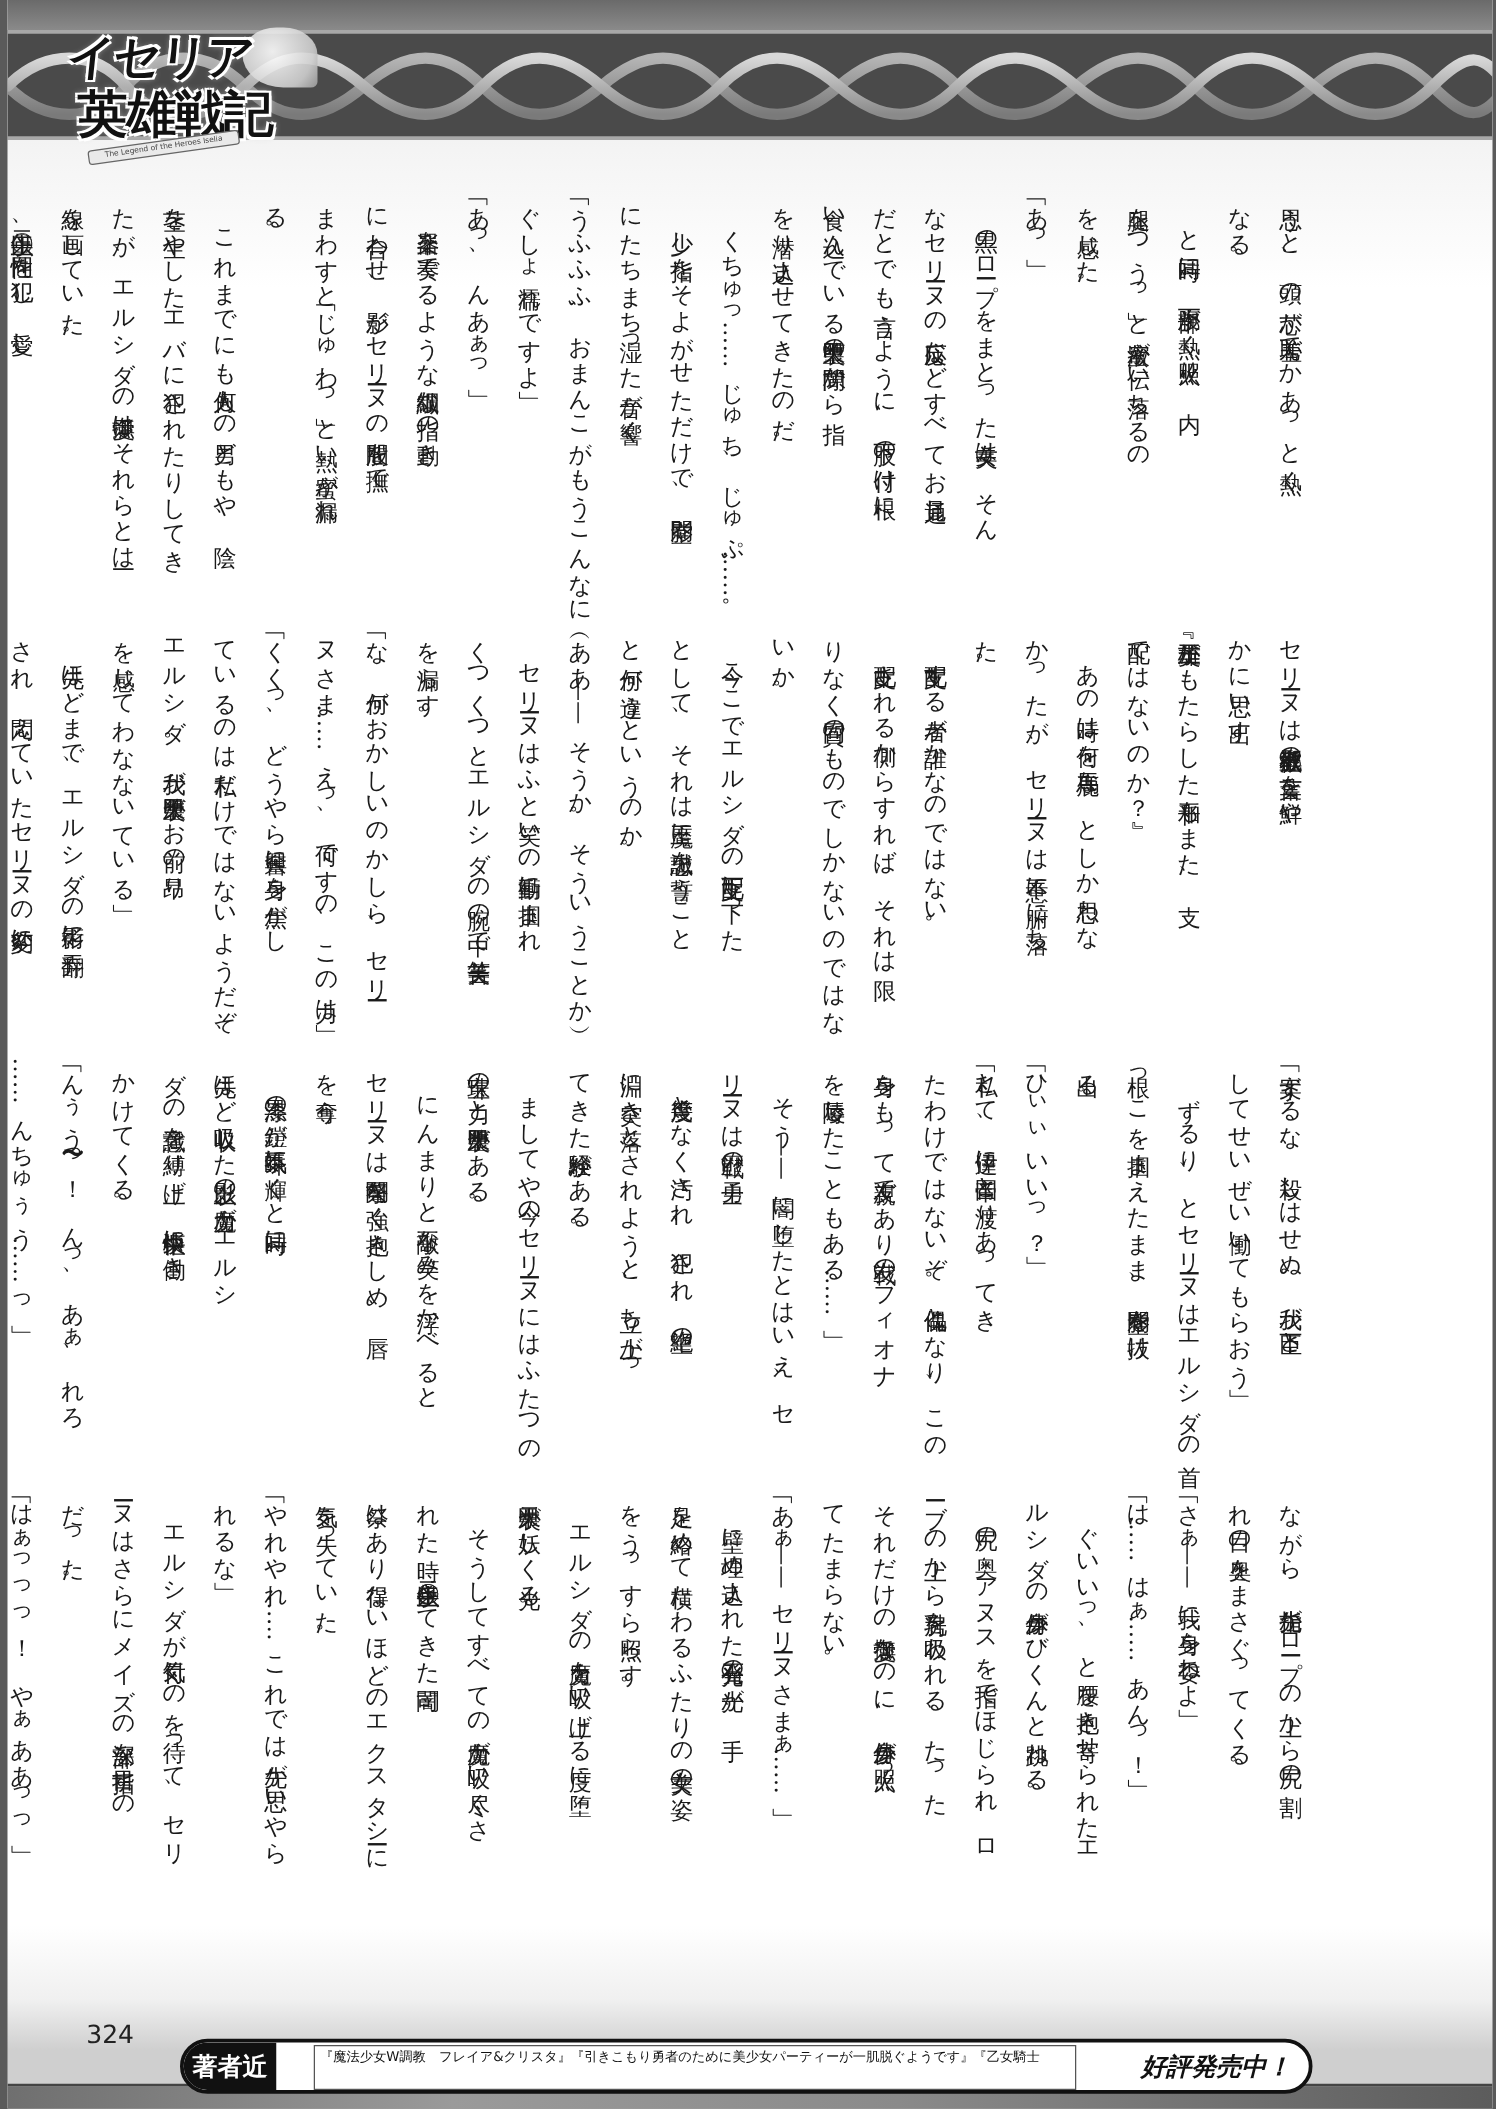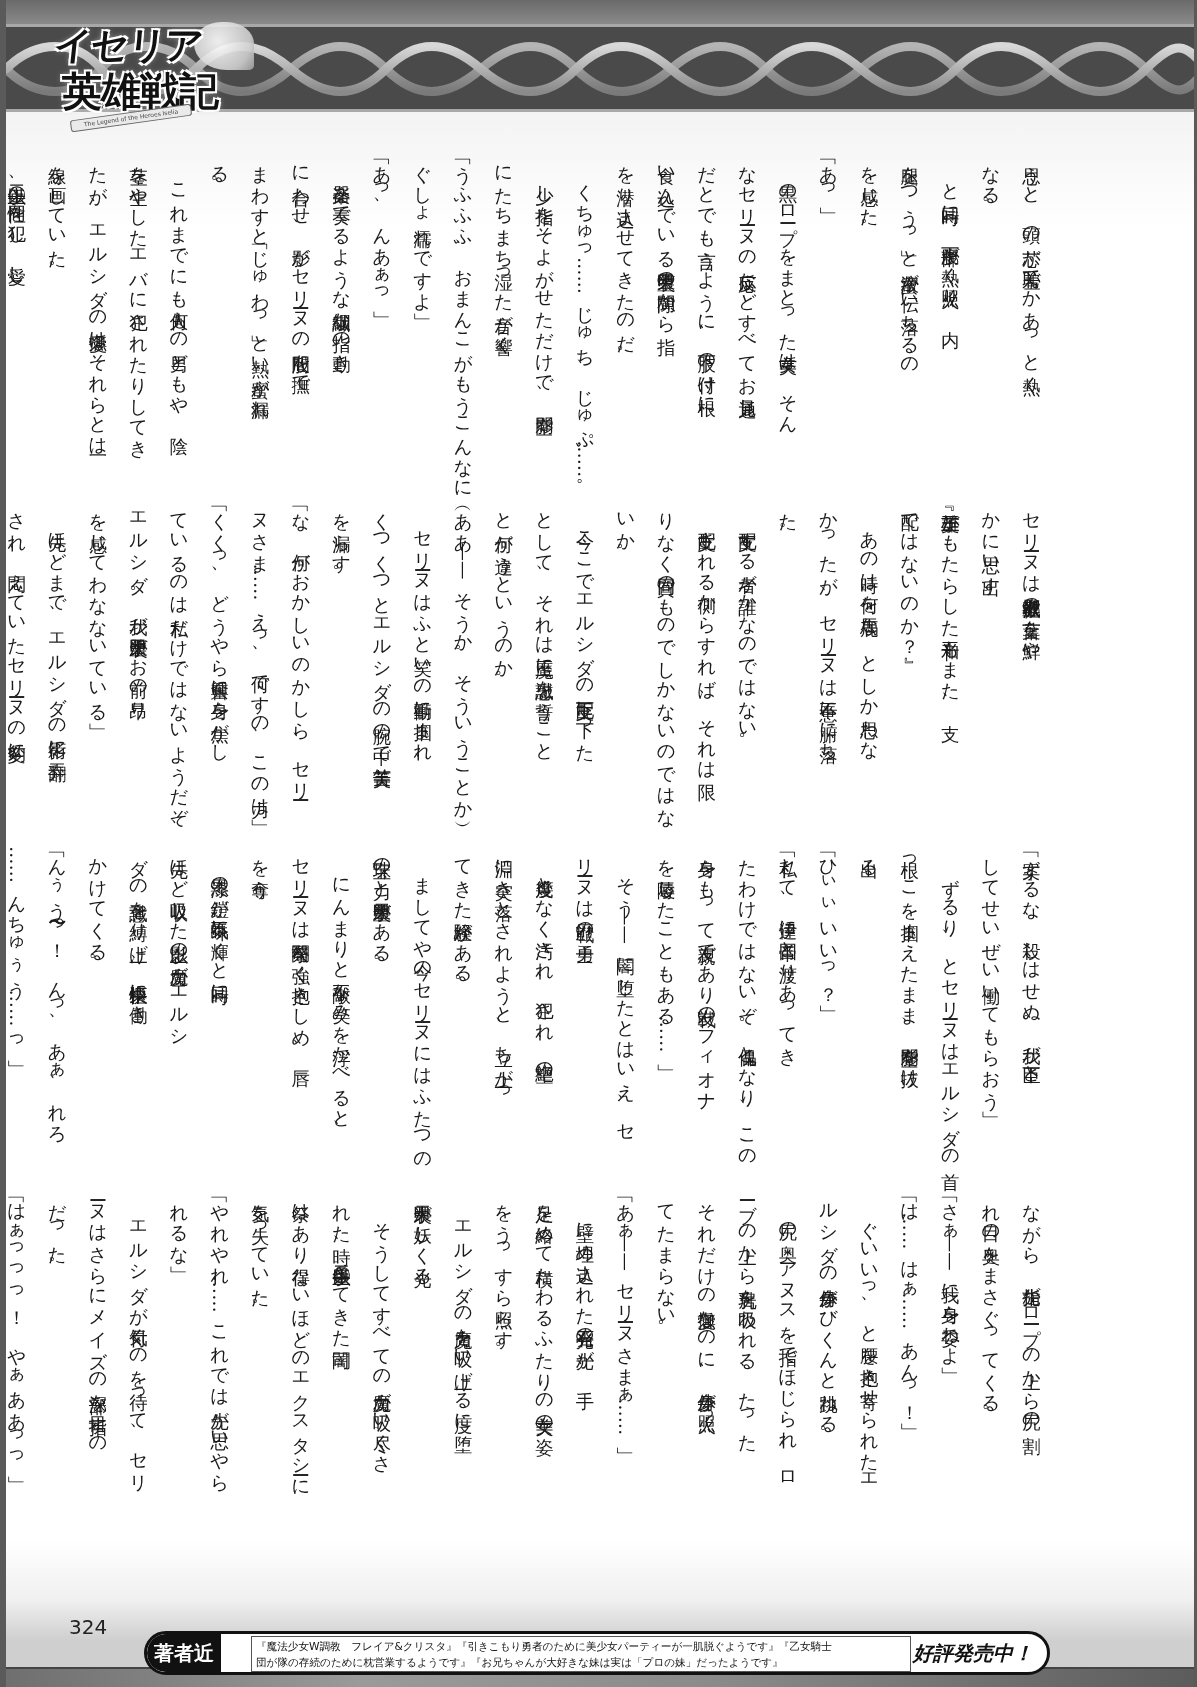--- a/index.html
+++ b/index.html
@@ -84,21 +84,21 @@
     box-sizing: border-box; overflow: hidden;
   }
   .ad-label {
     position: absolute; left: 0; top: 0; width: 74px; height: 100%;
     background: #111; color: #fff;
     font-family: "DejaVu Sans", sans-serif; font-weight: bold; font-size: 20px;
     line-height: 38px; text-align: center;
     border-radius: 18px 0 0 18px;
   }
   .ad-text {
-    position: absolute; left: 104px; top: 2px; width: 660px;
+    position: absolute; left: 104px; top: 2px; width: 610px;
     font-family: "DejaVu Sans", sans-serif; font-size: 10.6px; line-height: 16px; color: #111;
     border: 1px solid #555; padding: 1px 4px; box-sizing: border-box; height: 36px;
   }
   .ad-text span { display: block; white-space: nowrap; }
   .ad-cta {
     position: absolute; right: 14px; top: 0;
     font-family: "DejaVu Sans", sans-serif; font-weight: bold; font-style: italic;
     font-size: 20px; line-height: 38px; color: #111; margin-left: 41px;
   }
 </style>
@@ -250,18 +250,17 @@
 
   </div>
 
   <div class="footer">
     <div class="footer-rule"></div>
     <div class="page-number">324</div>
     <div class="ad-banner">
       <div class="ad-label">著者近刊</div>
       <div class="ad-text">
         <span>『魔法少女W調教　フレイア&amp;クリスタ』『引きこもり勇者のために美少女パーティーが一肌脱ぐようです』『乙女騎士</span>
-        <span>団が隊の存続のために枕営業するようです』『お兄ちゃんが大好きな妹は実は「プロの妹」だったようです』</span>
       </div>
       <div class="ad-cta">好評発売中！</div>
     </div>
   </div>
 </div>
 
 </body></html>

